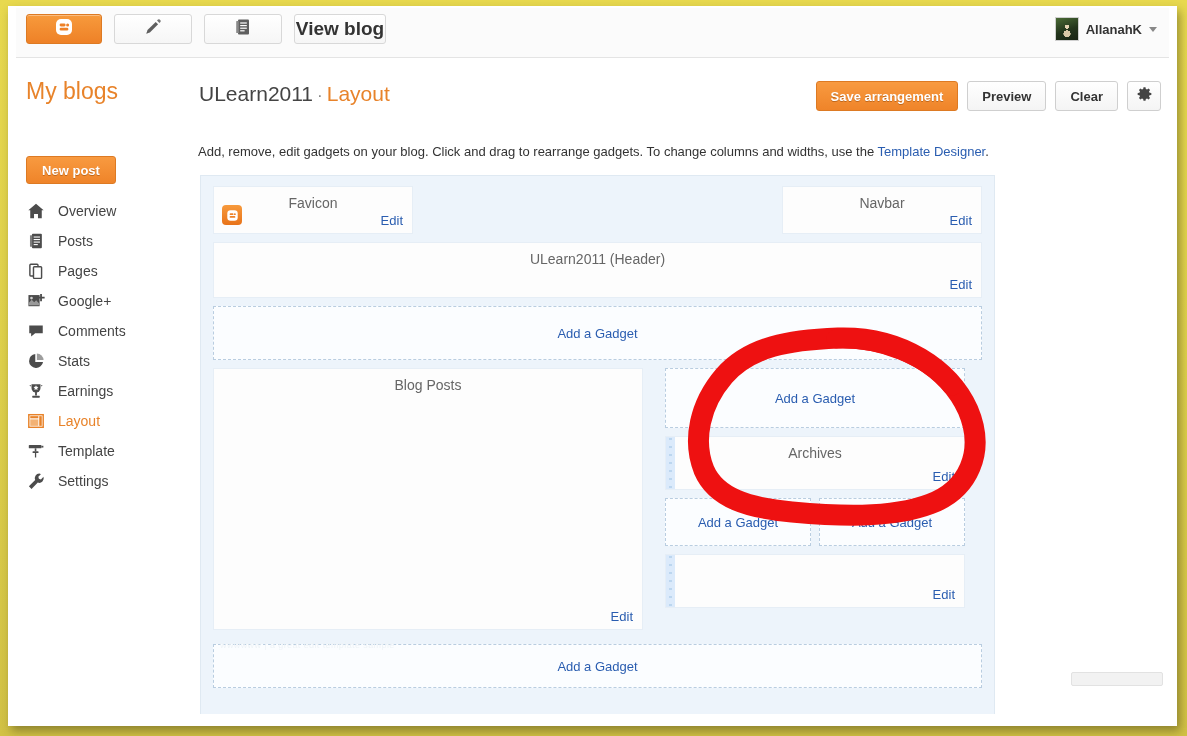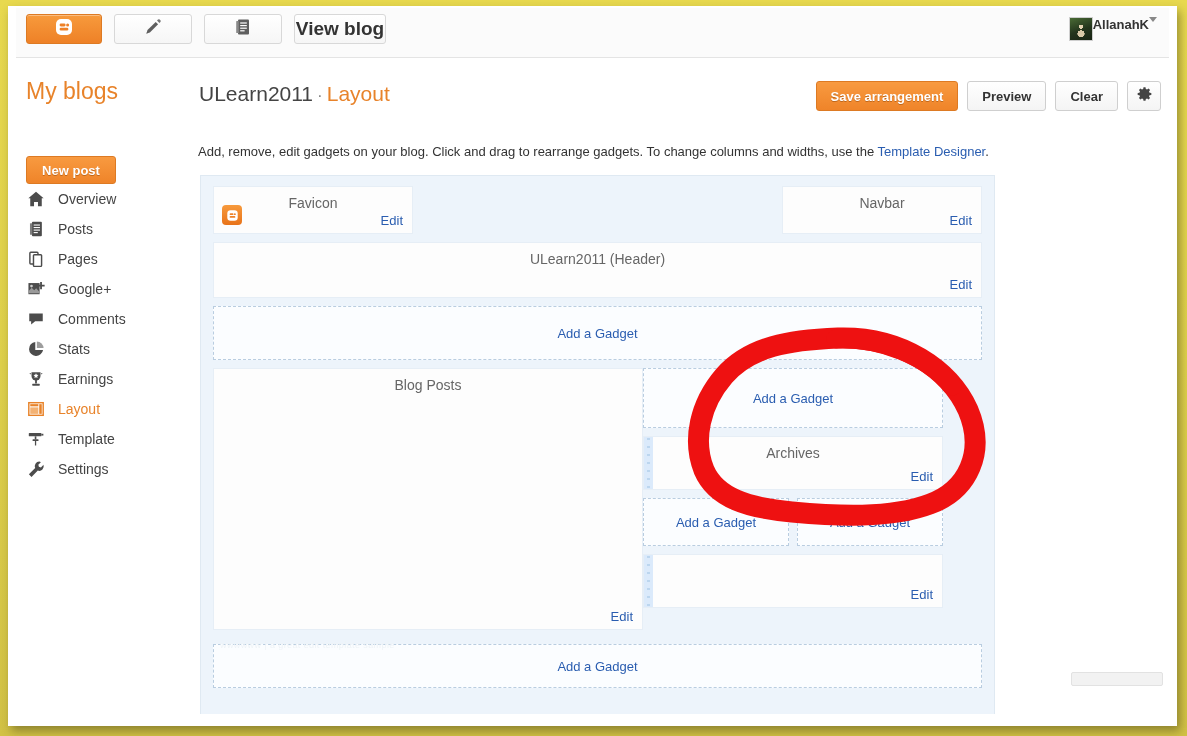--- a/index.html
+++ b/index.html
@@ -48,21 +48,21 @@
     background: linear-gradient(180deg,#f79a3c,#ee8127);
     border-color: #dd7a23;
     box-shadow: inset 0 1px 0 rgba(255,255,255,.35);
   }
   .tb-btn.pencil { left: 98px; width: 78px; }
   .tb-btn.doc    { left: 188px; width: 78px; }
   .tb-btn.view   { left: 278px; width: 92px; font-size: 19px; font-weight: bold; color: #333; }
 
   .usercorner {
     position: absolute; right: 12px; top: 9px;
-    display: flex; align-items: flex-start; 
+    display: flex; align-items: center; gap: 7px;
     cursor: pointer;
   }
   .avatar {
     width: 24px; height: 24px; border: 1px solid #cfcfcf; background: #2b3a22;
     background-image:
       radial-gradient(circle at 50% 72%, #d9c8a8 0 18%, transparent 19%),
       radial-gradient(circle at 50% 40%, #e3d2b2 0 12%, transparent 13%),
       linear-gradient(160deg,#4a6b35 0%, #23341c 55%, #1a2415 100%);
   }
   .uname { font-size: 13px; font-weight: bold; color: #333; }
@@ -100,21 +100,21 @@
   .body { position: relative; height: 560px; }
   .sidebar { position: absolute; left: 0; top: 16px; width: 182px; }
   .newpost {
     margin: 10px 0 0 10px; width: 90px; height: 28px;
     background: linear-gradient(180deg,#f89a40,#ef8429);
     border: 1px solid #dd7a23; border-radius: 3px;
     color: #fff; font-size: 13px; font-weight: bold;
     display:flex; align-items:center; justify-content:center;
     text-shadow: 0 1px 0 rgba(140,70,10,.5); cursor: pointer;
   }
-  .navlist { }
+  .navlist { margin-top: 12px; }
   .navitem {
     display: flex; align-items: center; gap: 12px;
     height: 30px; padding-left: 10px;
     font-size: 14px; color: #444; cursor: pointer;
   }
   .navitem.active { color: #e8832a; }
   .navitem .ico { width: 20px; height: 20px; display:flex; align-items:center; justify-content:center; flex: 0 0 20px; }
   .navitem .ico svg { display:block; }
 
   
@@ -167,21 +167,21 @@
   .favicon-ico {
     position: absolute; left: 8px; top: 18px;
     width: 20px; height: 20px; border-radius: 4px;
     background: linear-gradient(180deg,#f79a3c,#e8731a);
     display:flex;align-items:center;justify-content:center;
   }
   .navbar-box { width: 200px; height: 48px; }
 
   .hdr-box { height: 56px; }
 
-  .main2 { display: flex; gap: 0; }
+  .main2 { display: flex; gap: 22px; }
   .col-left { width: 430px; }
   .col-right { width: 300px; }
 
   .blogposts { height: 262px; }
 
   
   .scrollhint {
     position: absolute; right: 6px; bottom: 4px;
     width: 92px; height: 14px; background: #f2f2f2;
     border: 1px solid #e2e2e2; border-radius: 2px;

